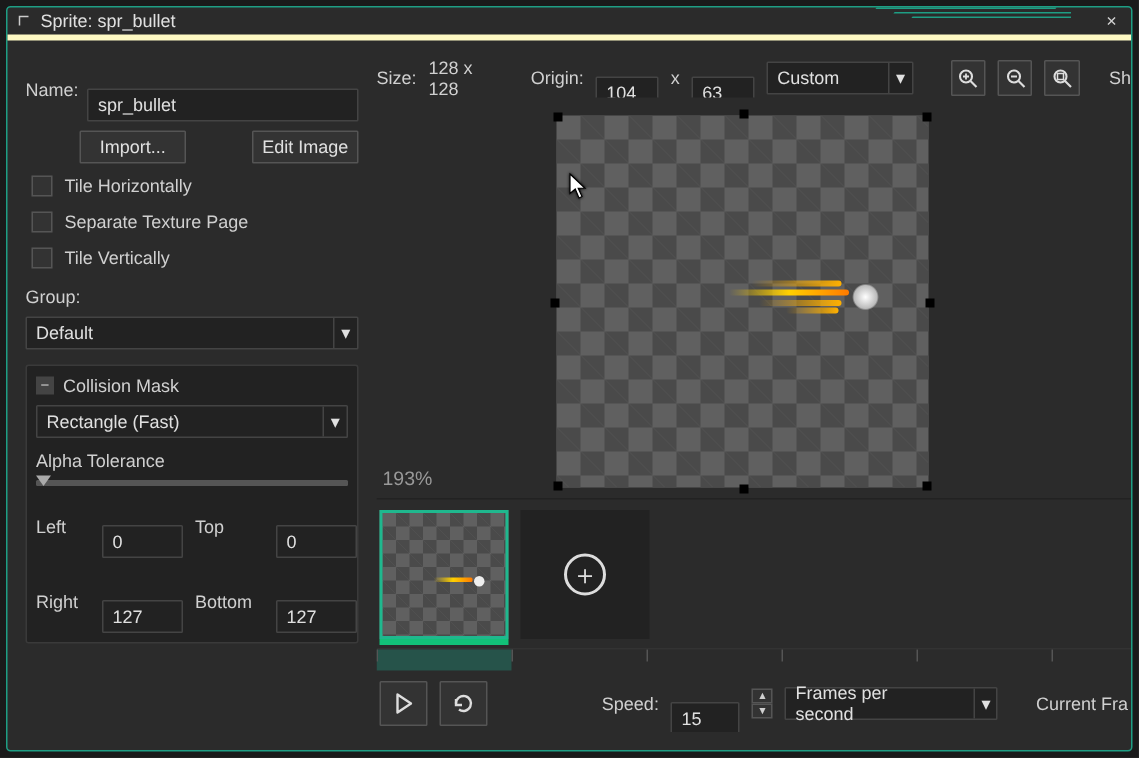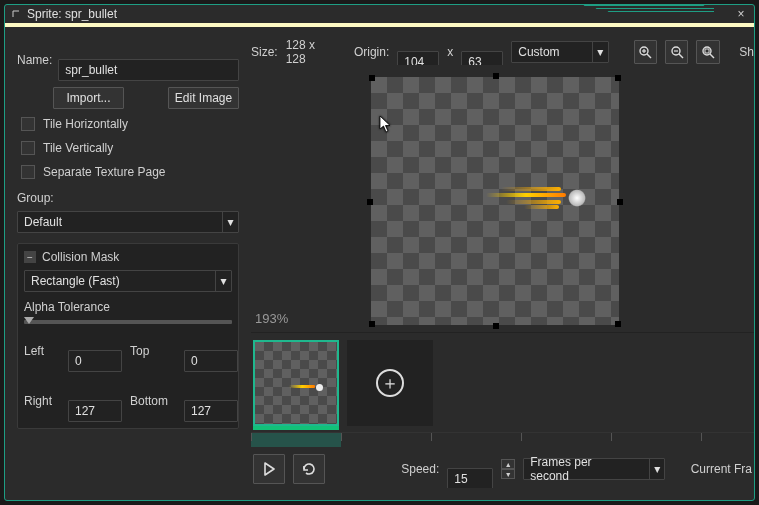--- a/index.html
+++ b/index.html
@@ -134,25 +134,25 @@
       <div class="row" style="gap:8px">
         <div class="btn btn2">Import...</div>
         <div class="btn btn2">Edit Image</div>
       </div>
       <div class="chk">
         <div class="chkbox"></div>
         <span>Tile Horizontally</span>
       </div>
       <div class="chk">
         <div class="chkbox"></div>
-        <span>Tile Vertically</span>
+        <span>Separate Texture Page</span>
       </div>
       <div class="chk">
         <div class="chkbox"></div>
-        <span>Separate Texture Page</span>
+        <span>Tile Vertically</span>
       </div>
       <div class="section-label">Group:</div>
       <div class="select-wrap">
         <div class="select">
           <span>Default</span>
           <span class="arrow">▾</span>
         </div>
       </div>
 
       <div class="collmask">

